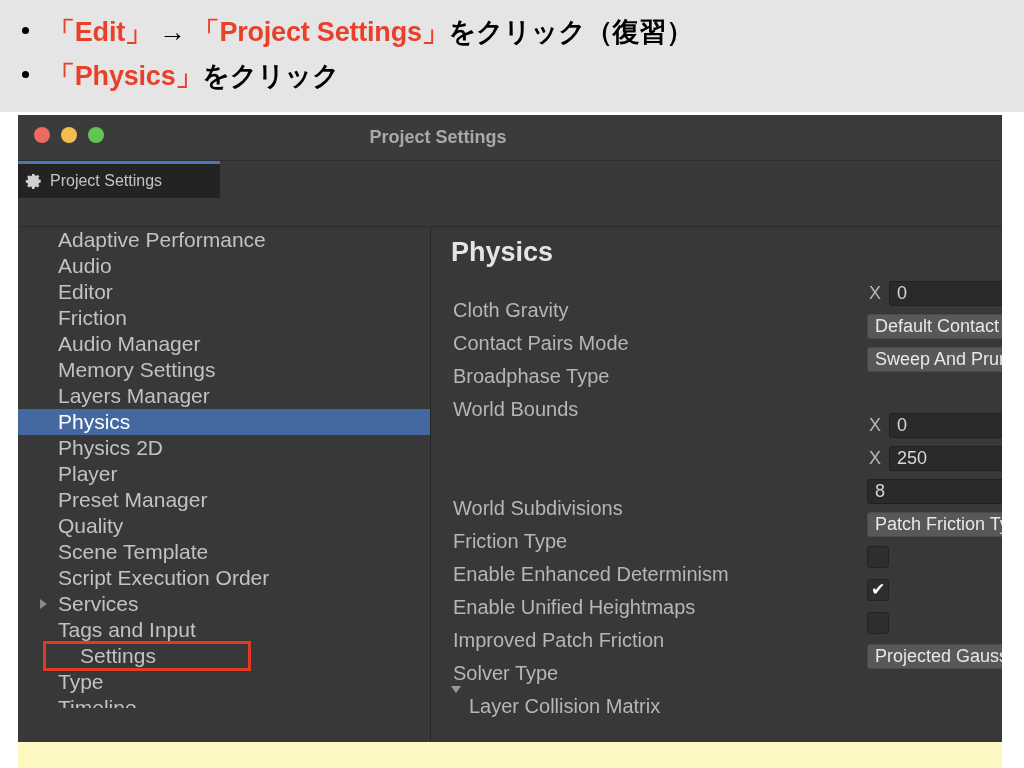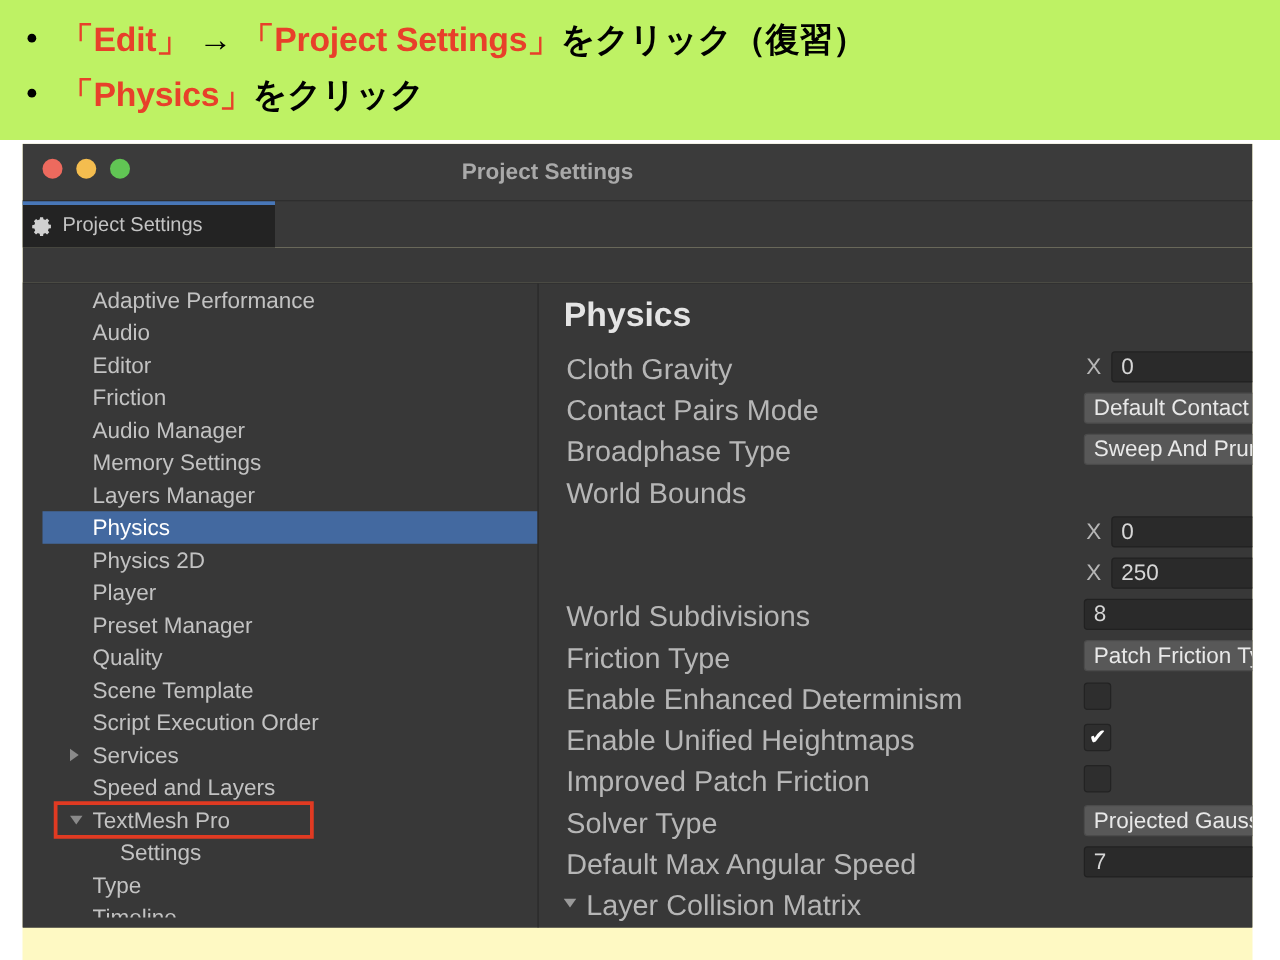--- a/index.html
+++ b/index.html
@@ -14,21 +14,21 @@
     font-family: "Liberation Sans", "DejaVu Sans", sans-serif;
   }
 
   
   .slide-bullets {
     position: absolute;
     left: 0;
     top: 0;
     width: 1024px;
     height: 112px;
-    background: #bef264;
+    background: #e5e5e5;
   }
   .bullet-row {
     position: absolute;
     display: flex;
     align-items: baseline;
     white-space: nowrap;
     font-weight: bold;
     font-size: 27px;
     letter-spacing: -0.2px;
   }
@@ -143,25 +143,24 @@
     background: #383838;
     border-right: 1px solid #262626;
     overflow: hidden;
     flex: 0 0 auto;
   }
   .sb-row {
     position: relative;
     height: 26px;
     line-height: 26px;
     color: #c2c2c2;
-    font-size: 18px;
+    font-size: 21px;
     padding-left: 40px;
     white-space: nowrap;
     box-sizing: border-box;
-    margin-left: 16px;
   }
   .sb-row.indent { padding-left: 62px; }
   .sb-row.selected {
     background: #4369A0;
     color: #ffffff;
   }
   .sb-row.clipped {
     height: 13px;
     overflow: hidden;
     line-height: 26px;
@@ -214,24 +213,24 @@
     top: 50px;
     width: 100%;
   }
   .prop-row {
     position: relative;
     height: 33px;
   }
   .prop-label {
     position: absolute;
     left: 22px;
-    top: 2px;
+    top: 17px;
     line-height: 33px;
     color: #b6b6b6;
-    font-size: 23px;
+    font-size: 20px;
     white-space: nowrap;
     text-align: right;
   }
   .axis-label {
     position: absolute;
     left: 438px;
     top: 0;
     line-height: 33px;
     color: #b6b6b6;
     font-size: 18px;
@@ -357,22 +356,21 @@
           <div class="sb-row"><span>Memory Settings</span></div>
           <div class="sb-row"><span>Layers Manager</span></div>
           <div class="sb-row selected"><span>Physics</span></div>
           <div class="sb-row"><span>Physics 2D</span></div>
           <div class="sb-row"><span>Player</span></div>
           <div class="sb-row"><span>Preset Manager</span></div>
           <div class="sb-row"><span>Quality</span></div>
           <div class="sb-row"><span>Scene Template</span></div>
           <div class="sb-row"><span>Script Execution Order</span></div>
           <div class="sb-row"><span class="sb-arrow right"></span><span>Services</span></div>
-          <div class="sb-row"><span>Speed and Layers</span></div>
-          <div class="sb-row"><span class="sb-arrow down"></span><span>TextMesh Pro</span></div>
+          <div class="sb-row"><span>Tags and Input</span></div>
           <div class="sb-row indent"><span>Settings</span></div>
           <div class="sb-row"><span>Type</span></div>
           <div class="sb-row clipped"><span>Timeline</span></div>
         </div>
       <div class="red-highlight"></div>
     </div>
 
     <div class="panel">
       <div class="panel-title">Physics</div>
       <div class="prop-list" id="prop-list">
@@ -419,24 +417,20 @@
             </div>
           </div>
           <div class="prop-row">
             <span class="prop-label">Improved Patch Friction</span>
             <div class="field-check"></div>
           </div>
           <div class="prop-row">
             <span class="prop-label">Solver Type</span>
             <div class="field-popup">Projected Gauss Seidel</div>
           </div>
-          <div class="prop-row">
-            <span class="prop-label">Default Max Angular Speed</span>
-            <div class="field-num full">7</div>
-          </div>
           <div class="prop-row foldout-row">
             <span class="foldout-arrow"></span>
             <span class="prop-label">Layer Collision Matrix</span>
           </div>
         </div>
     </div>
 
   </div>
 </div>
 

